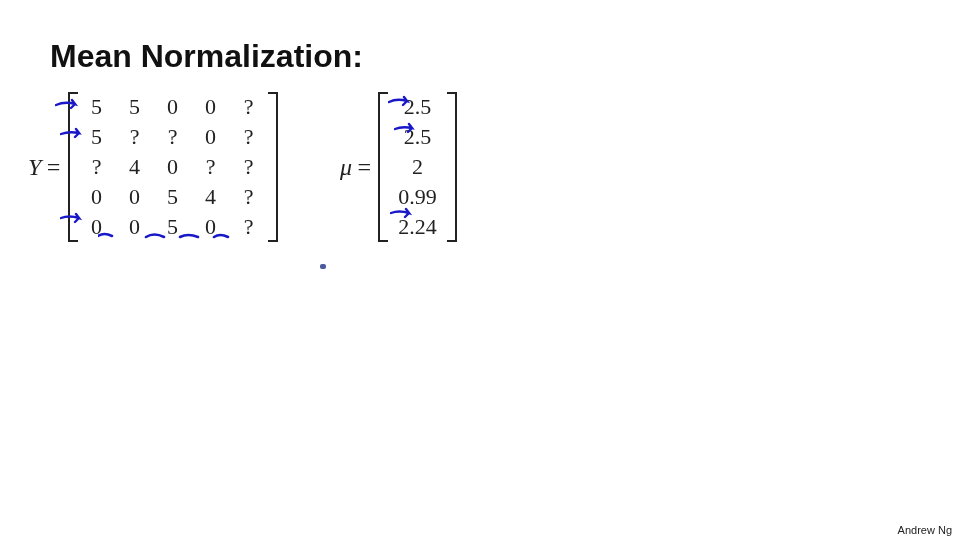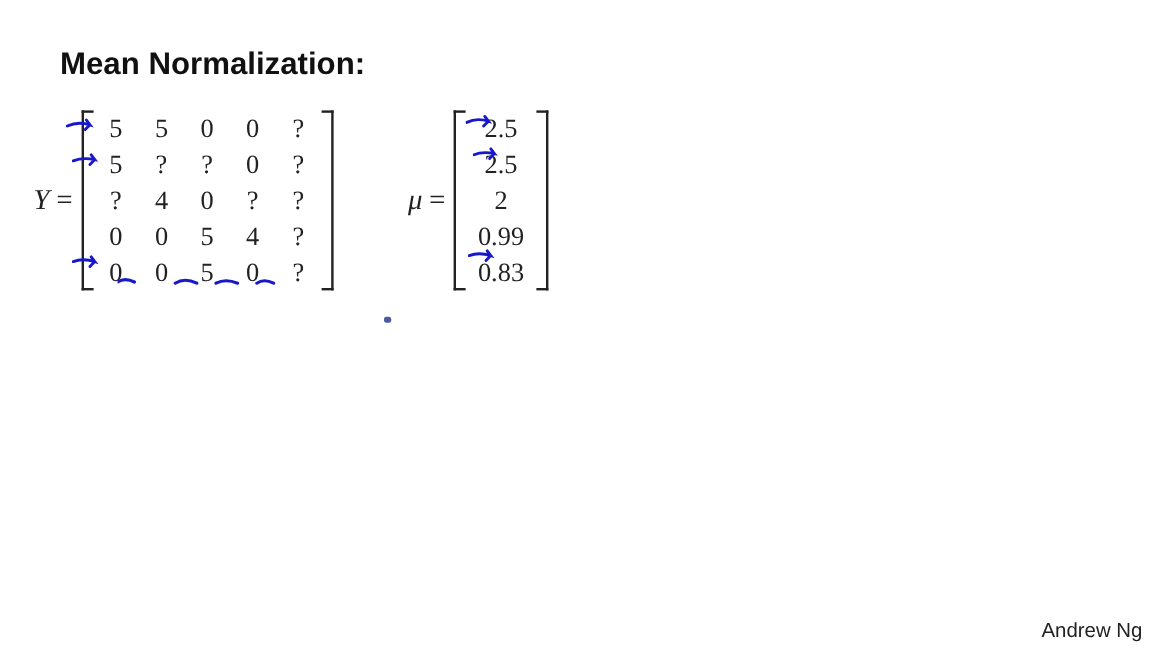--- a/index.html
+++ b/index.html
@@ -11,21 +11,21 @@
     font-family: "Times New Roman", serif;
     position: relative;
     overflow: hidden;
   }
   .title {
     position: absolute;
     top: 38px;
     left: 50px;
     font-family: Arial, Helvetica, sans-serif;
     font-weight: 700;
-    font-size: 26px;
+    font-size: 32px;
     color: #111;
   }
   .eqwrap {
     position: absolute;
     display: flex;
     align-items: center;
   }
   .eqY { top: 90px; left: 28px; }
   .eqMu { top: 90px; left: 340px; }
   .lhs {
@@ -63,21 +63,21 @@
     height: 26px;
     position: relative;
   }
   .vec td { padding: 2px 8px; }
 
   .author {
     position: absolute;
     right: 8px;
     bottom: 4px;
     font-family: Arial, Helvetica, sans-serif;
-    font-size: 17px;
+    font-size: 11px;
     color: #222;
   }
 
   
   .arrow {
     position: absolute;
     color: #2020d0;
   }
   .arrow svg { display: block; }
 
@@ -166,21 +166,21 @@
       <tr>
             <td>2.5</td>
           </tr>
       <tr>
             <td>2</td>
           </tr>
       <tr>
             <td>0.99</td>
           </tr>
       <tr>
-            <td>0.83</td>
+            <td>2.24</td>
           </tr>
     </tbody>
       </table>
   </div>
 </div>
 
 <div class="arrow" style="left:55px; top:97px;">
   <svg width="28" height="14" viewBox="0 0 28 14">
       <path d="M1 8 Q10 4 20 7 L17 3 M20 7 L16 11" fill="none" stroke="#1818c8" stroke-width="2.4" stroke-linecap="round"></path>
     </svg>

